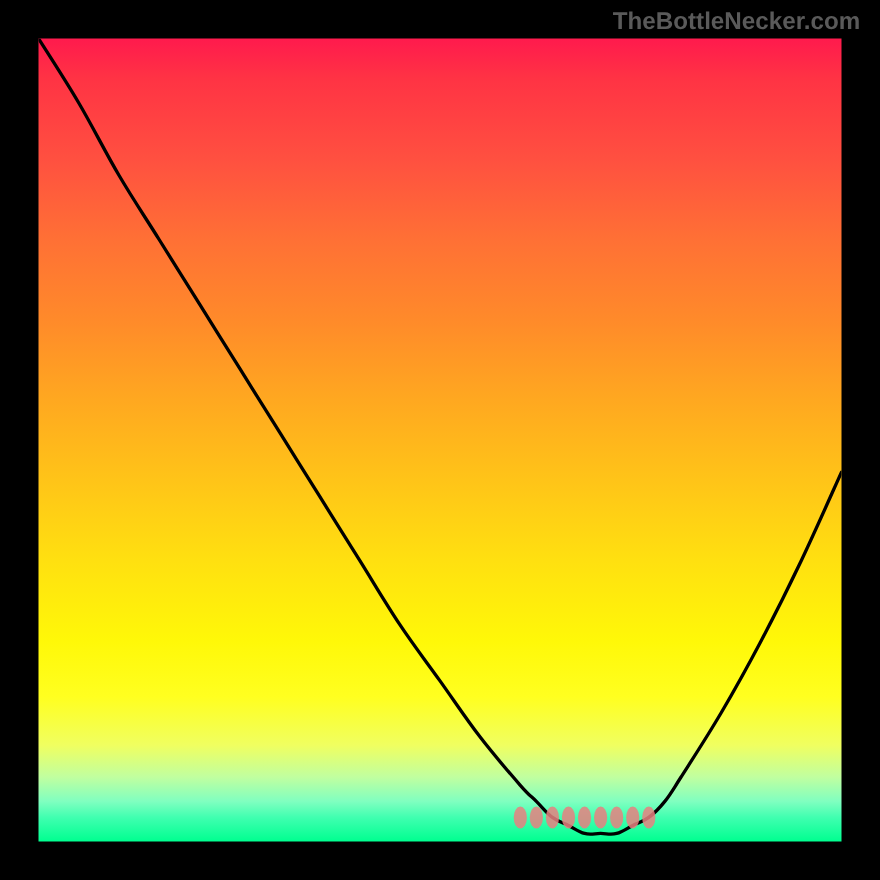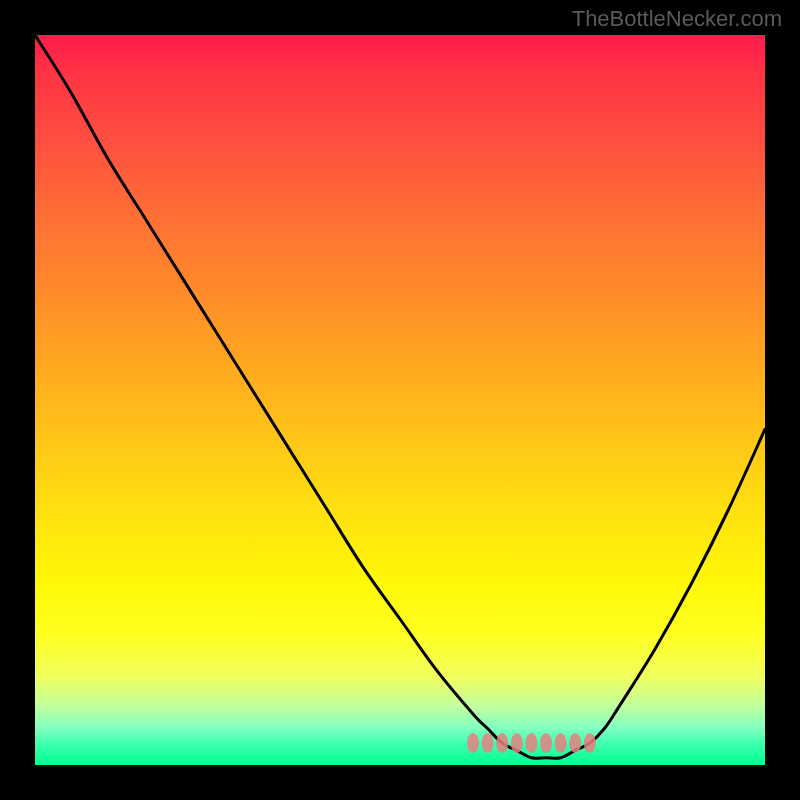--- a/index.html
+++ b/index.html
@@ -9,21 +9,21 @@
     background: #000;
     position: relative;
     font-family: Arial, sans-serif;
     overflow: hidden;
   }
   .watermark {
     position: absolute;
     top: 6px;
     right: 18px;
     font-size: 22px;
-    font-weight: normal;
+    font-weight: bold;
     color: #5a5a5a;
     z-index: 10;
   }
   .plot-region {
     position: absolute;
     left: 35px;
     top: 35px;
     width: 730px;
     height: 730px;
     background: linear-gradient(to bottom,

